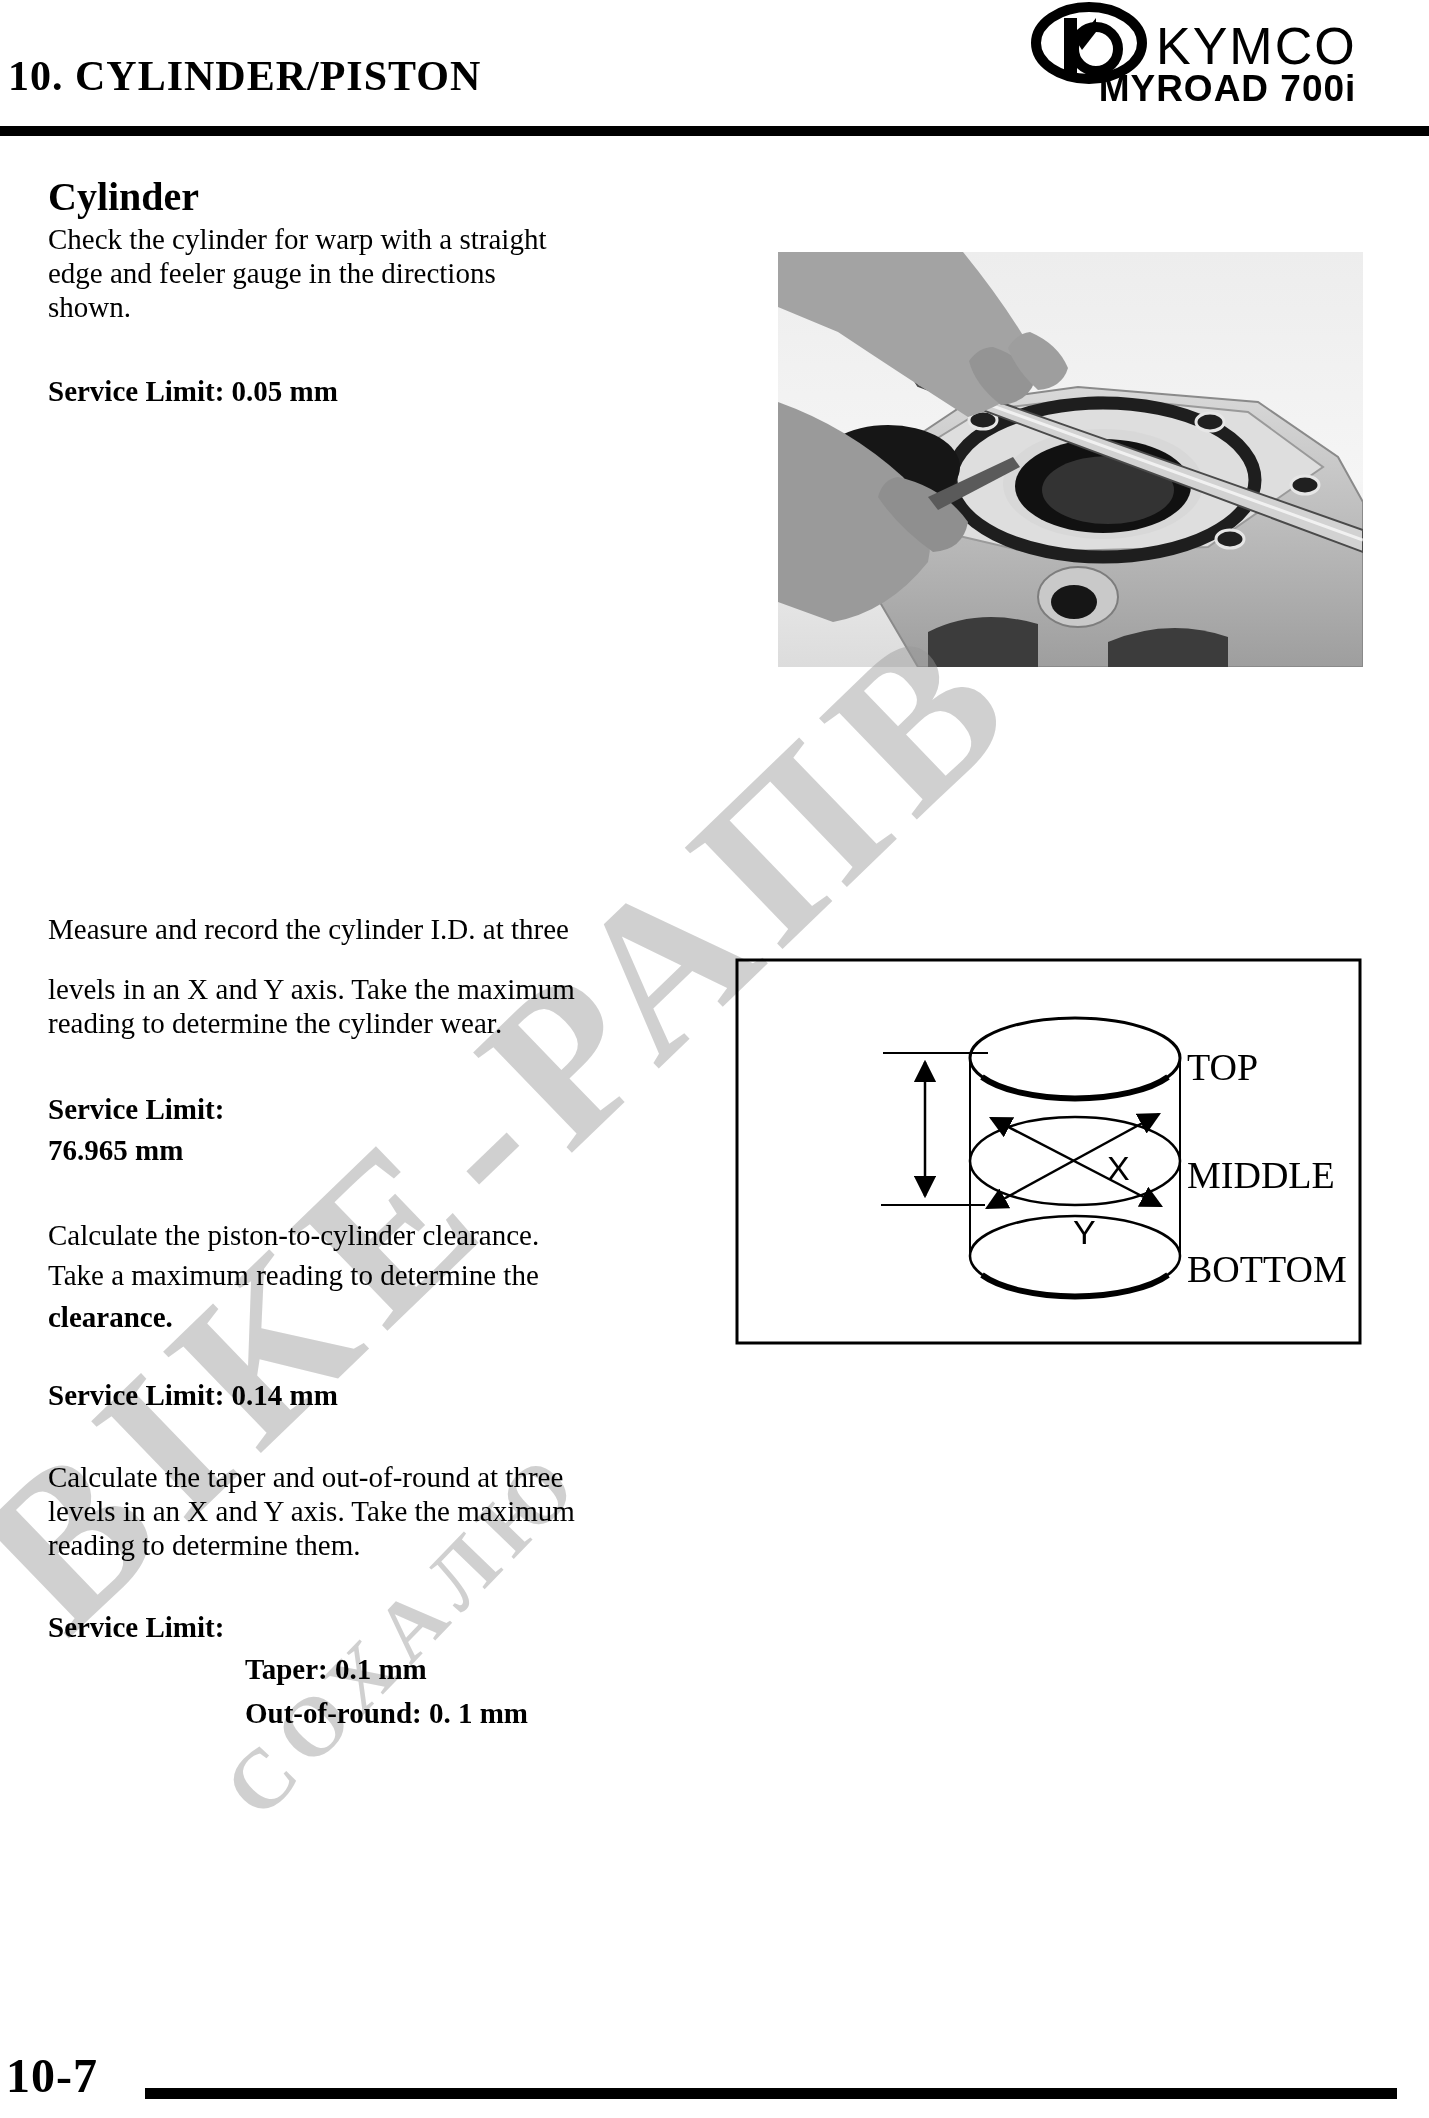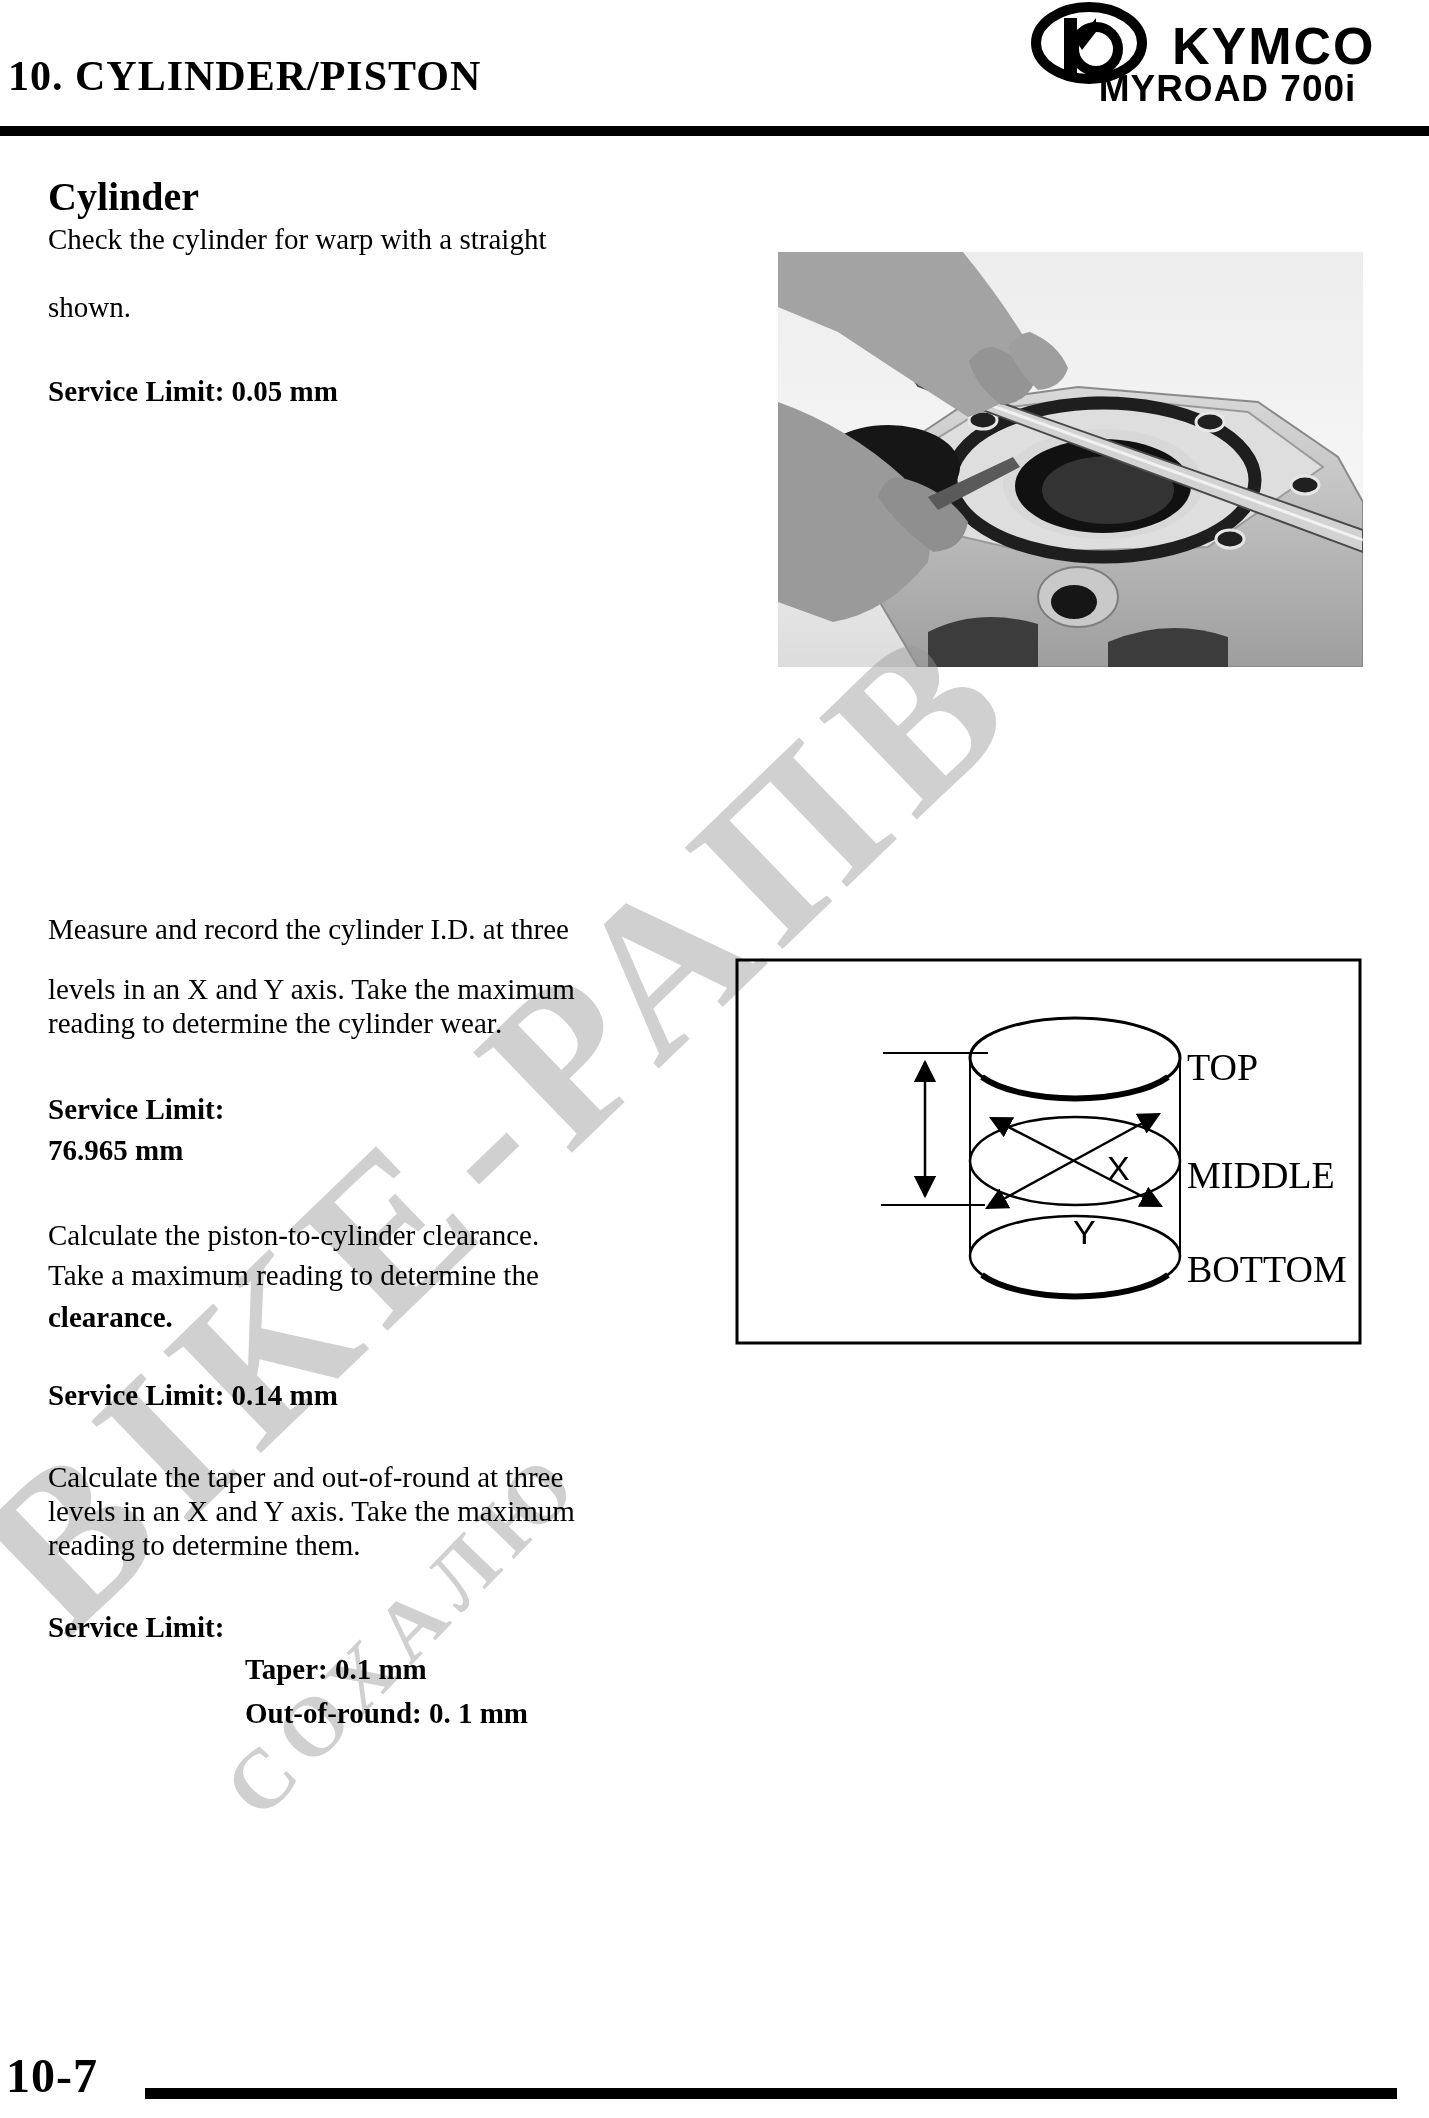--- a/index.html
+++ b/index.html
@@ -24,22 +24,22 @@
 
   
   .chapter-title{
     position:absolute;left:8px;top:52px;
     font-size:42px;font-weight:bold;letter-spacing:1px;
   }
   .brand-block{position:absolute;left:1030px;top:0;width:399px;}
   .kymco-row{position:absolute;left:0;top:2px;display:flex;align-items:center;}
   .kymco-logo{width:118px;height:88px;}
   .kymco-text{
-    font-family:"Liberation Sans", sans-serif;font-weight:bold;
-    font-size:52px;letter-spacing:2px;margin-left:24px;
+    font-family:"Liberation Sans", sans-serif;font-weight:normal;
+    font-size:52px;letter-spacing:2px;margin-left:8px;
   }
   .model-text{
     position:absolute;left:0;top:68px;width:395px;text-align:center;
     font-family:"Liberation Sans", sans-serif;font-weight:bold;
     font-size:37px;letter-spacing:1px;
   }
   .header-rule{position:absolute;left:0;top:126px;width:1429px;height:10px;background:#000;}
 
   
   .t{position:absolute;left:48px;font-size:29px;line-height:34px;}
@@ -134,20 +134,21 @@
         </svg>
         <span class="kymco-text">KYMCO</span>
       </div>
       <div class="model-text">MYROAD 700i</div>
     </div>
     <div class="header-rule"></div>
 
     <div class="t heading" style="top:180px;">Cylinder</div>
 
     <div class="t" style="top:222px;">Check the cylinder for warp with a straight</div>
+    <div class="t" style="top:256px;">edge and feeler gauge in the directions</div>
     <div class="t" style="top:290px;">shown.</div>
 
     <div class="t b" style="top:374px;">Service Limit: 0.05 mm</div>
 
     <div class="t" style="top:912px;">Measure and record the cylinder I.D. at three</div>
     <div class="t" style="top:972px;">levels in an X and Y axis. Take the maximum</div>
     <div class="t" style="top:1006px;">reading to determine the cylinder wear.</div>
 
     <div class="t b" style="top:1092px;">Service Limit:</div>
     <div class="t b" style="top:1133px;">76.965 mm</div>

